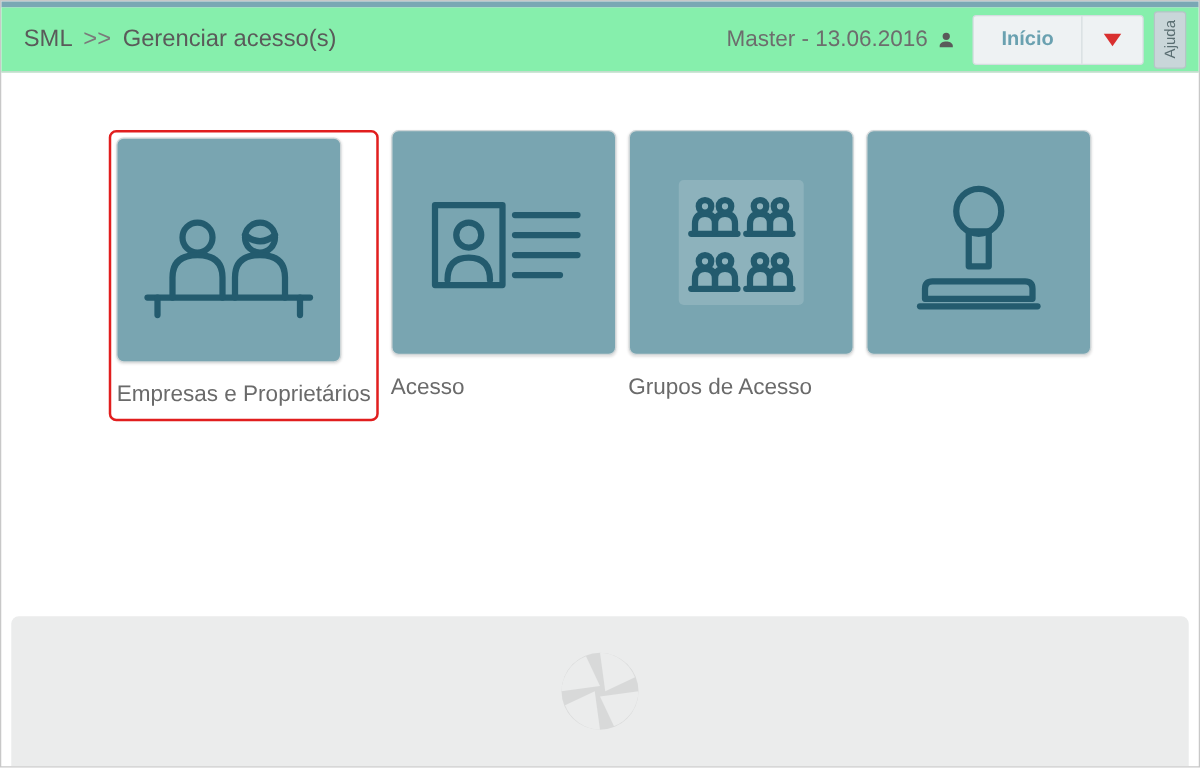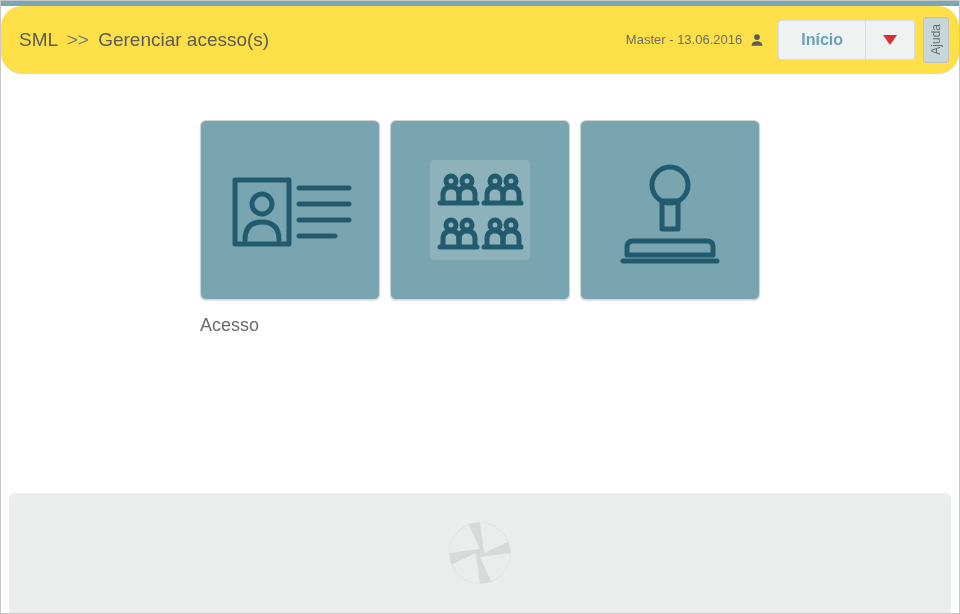--- a/index.html
+++ b/index.html
@@ -4,41 +4,40 @@
 <style>
   * { box-sizing: border-box; margin: 0; padding: 0; }
   html, body { width: 960px; height: 614px; font-family: "Segoe UI", Arial, sans-serif; background: #ffffff; overflow: hidden; }
   body { border: 1px solid #c8c8c8; position: relative; }
 
   
   .top-bar { height: 5px; background: #7aa7b4; }
 
   
   .header {
-    height: 68px;
+    height: 52px;
     display: flex;
     align-items: center;
     padding: 0 10px 0 18px;
     border-bottom: 1px solid #d7d7d7;
-    background: #fde047;
+    background: #86efac;
     position: relative;
-    border-radius: 21px;
   }
   .breadcrumb {
     flex: 1;
     font-size: 19px;
     color: #5a5a5a;
     white-space: nowrap;
   }
   .breadcrumb .root { color: #5a5a5a; }
   .breadcrumb .sep { color: #7a7a7a; margin: 0 4px; }
   .breadcrumb .current { color: #5a5a5a; }
 
   .user-info {
-    font-size: 13px;
+    font-size: 18px;
     color: #6d6d6d;
     display: flex;
     align-items: center;
     gap: 8px;
     padding-right: 14px;
   }
   .user-info svg { display: block; }
 
   .nav-buttons {
     display: flex;
@@ -168,20 +167,41 @@
     </div>
   </div>
 
   <div class="help-tab">
     <span>Ajuda</span>
   </div>
 </div>
 
 <div class="tiles">
 
+  <div class="tile-group highlight">
+    <div class="tile">
+      <span>
+        <svg width="150" height="120" viewBox="0 0 150 120">
+
+          <line x1="10" y1="98" x2="140" y2="98" class="ic-stroke"></line>
+          <line x1="18" y1="98" x2="18" y2="112" class="ic-stroke"></line>
+          <line x1="132" y1="98" x2="132" y2="112" class="ic-stroke"></line>
+
+          <circle cx="50" cy="50" r="12" class="ic-stroke"></circle>
+          <path d="M30 98 V82 q0-18 20-18 q20 0 20 18 V98" class="ic-stroke"></path>
+
+          <circle cx="100" cy="50" r="12" class="ic-stroke"></circle>
+          <path d="M80 98 V82 q0-18 20-18 q20 0 20 18 V98" class="ic-stroke"></path>
+
+          <path d="M88 48 q12 10 24 0" class="ic-stroke"></path>
+        </svg>
+      </span>
+    </div>
+    <div class="tile-label">Empresas e Proprietários</div>
+  </div>
 
   <div class="tile-group">
     <div class="tile">
       <span>
         <svg width="150" height="120" viewBox="0 0 150 120">
           <rect x="20" y="30" width="54" height="64" class="ic-stroke"></rect>
           <circle cx="47" cy="54" r="10" class="ic-stroke"></circle>
           <path d="M30 90 q0-18 17-18 q17 0 17 18" class="ic-stroke"></path>
           <line x1="84" y1="38" x2="134" y2="38" class="ic-stroke"></line>
           <line x1="84" y1="54" x2="134" y2="54" class="ic-stroke"></line>
@@ -223,20 +243,21 @@
           <g transform="translate(44,44)">
             <line x1="35" y1="68" x2="72" y2="68" class="ic-stroke" stroke-width="3.5"></line>
             <circle cx="46" cy="46" r="5" class="ic-stroke" stroke-width="3.5"></circle>
             <path d="M38 66 v-6 q0-8 8-8 q8 0 8 8 v6" class="ic-stroke" stroke-width="3.5"></path>
             <circle cx="62" cy="46" r="5" class="ic-stroke" stroke-width="3.5"></circle>
             <path d="M54 66 v-6 q0-8 8-8 q8 0 8 8 v6" class="ic-stroke" stroke-width="3.5"></path>
           </g>
         </svg>
       </span>
     </div>
+    <div class="tile-label">Grupos de Acesso</div>
   </div>
 
 
   <div class="tile-group">
     <div class="tile">
       <span>
         <svg width="150" height="130" viewBox="0 0 150 130">
           <circle cx="75" cy="40" r="18" class="ic-stroke"></circle>
           <rect x="67" y="56" width="16" height="28" class="ic-stroke"></rect>
           <path d="M38 96 h74 q6 0 6 6 v8 H32 v-8 q0-6 6-6 z" class="ic-stroke"></path>

